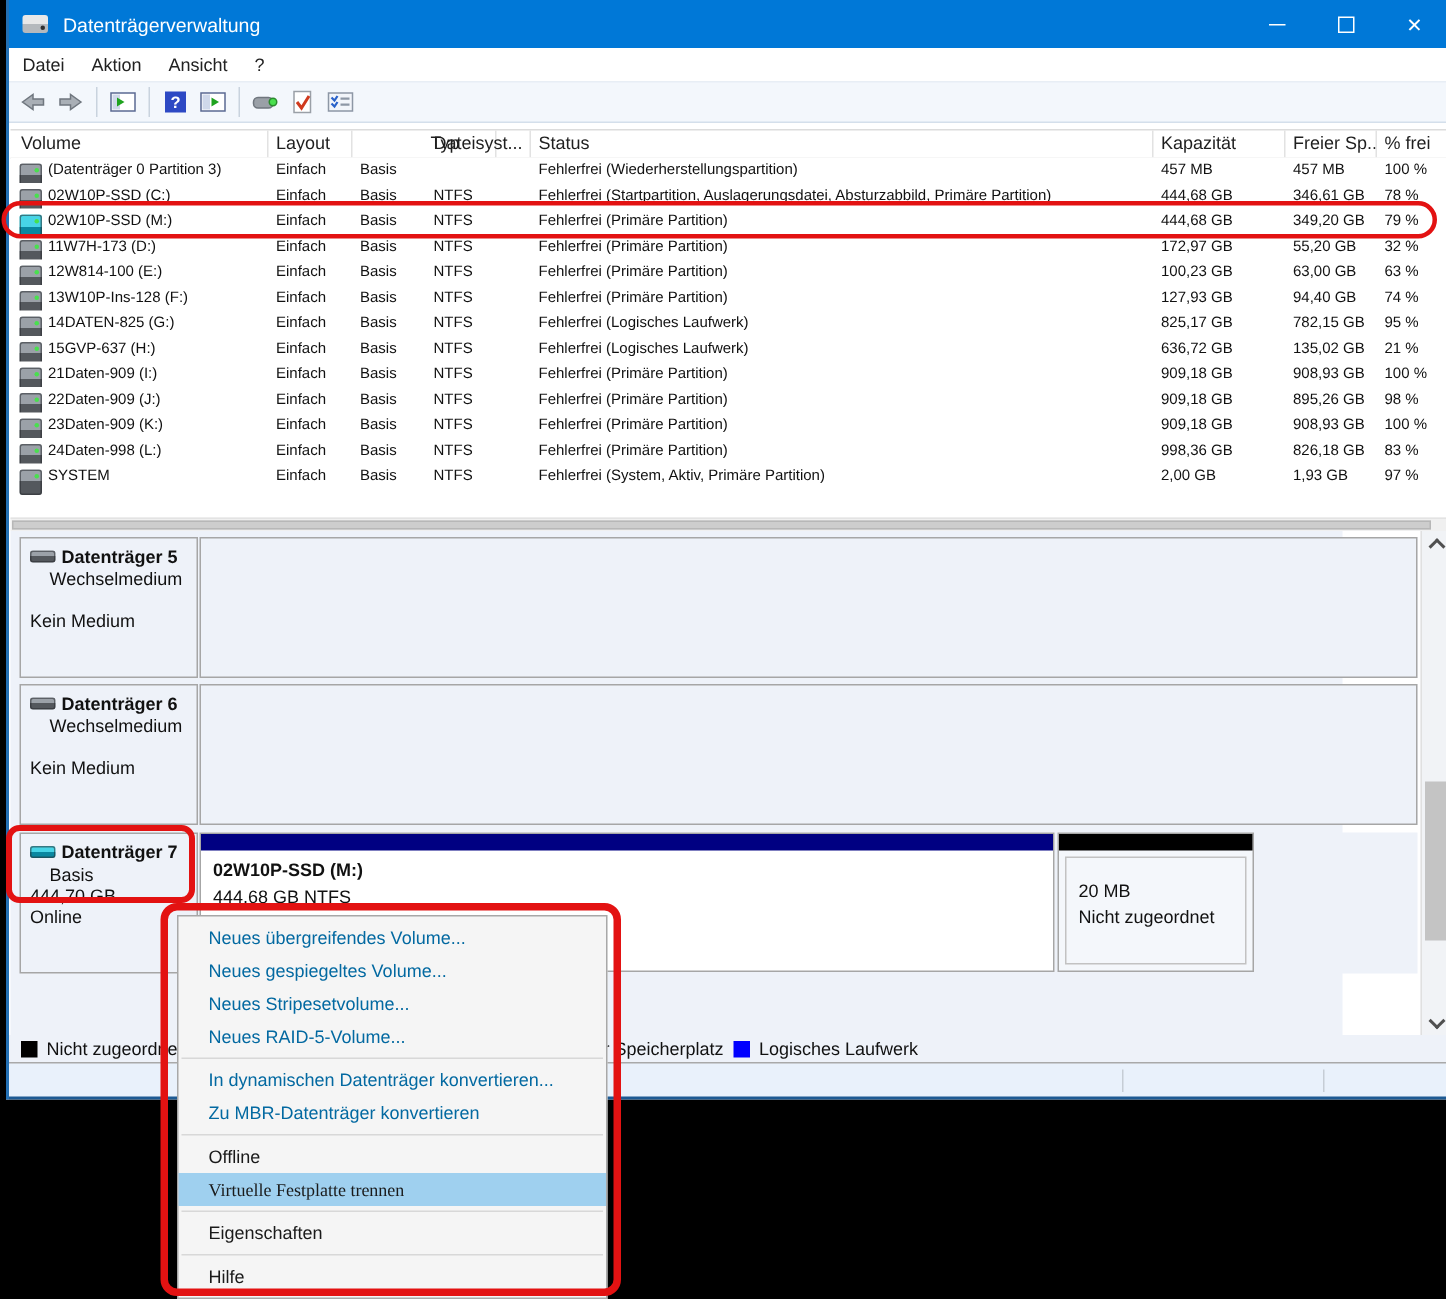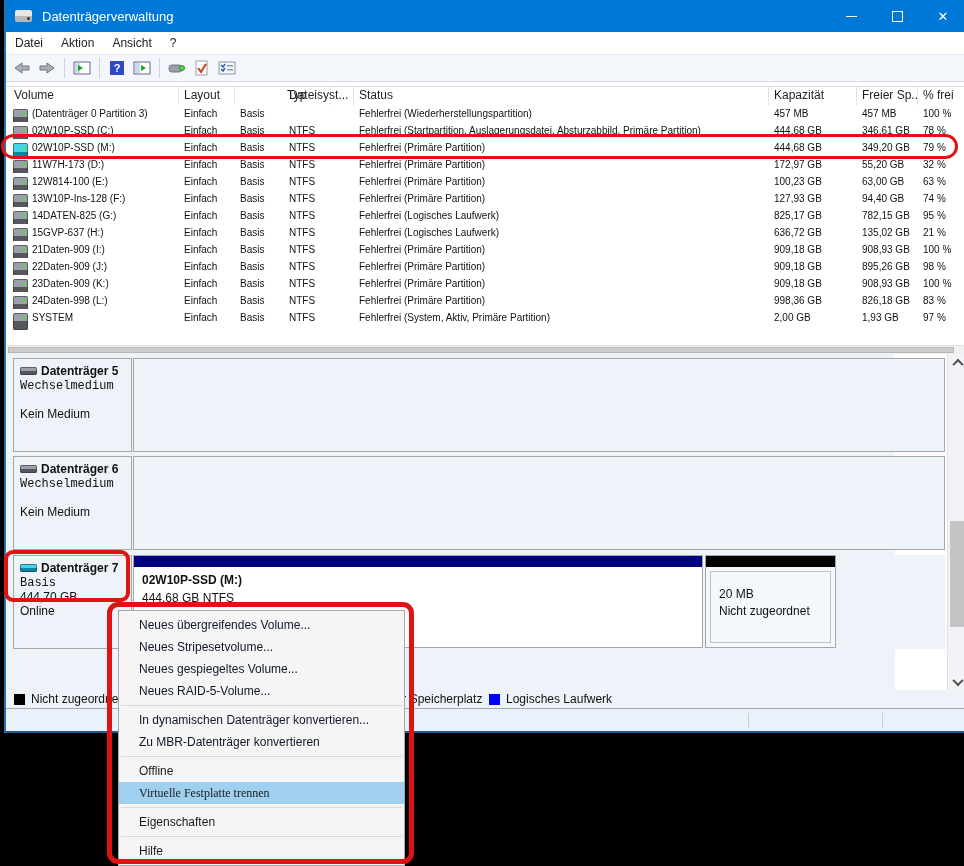--- a/index.html
+++ b/index.html
@@ -47,21 +47,21 @@
   .hscroll{position:absolute;left:1px;top:345px;width:960px;height:8px;background:#f0f0f0;border-top:1px solid #e3e3e3;}
   .hthumb{position:absolute;left:1px;top:1px;width:946px;height:6px;background:#cdcdcd;border:1px solid #b7b7b7;box-sizing:border-box;}
   
   .bpane{position:absolute;left:1px;top:354px;width:888px;height:336px;background:#eef2f9;}
   .diskrow{position:absolute;left:6px;}
   .dhead{position:absolute;left:0;top:0;width:119px;height:94px;border:1px solid #a6a6a6;box-sizing:border-box;background:#eef2f9;font-size:12px;color:#111;}
   .dhead .nline{margin:5px 0 0 6px;display:flex;align-items:center;gap:4px;font-weight:bold;white-space:nowrap;}
   .dico{width:17px;height:8px;border-radius:2px;box-shadow:inset 0 0 0 1px rgba(40,44,48,.55);flex:0 0 auto;}
   .dico.gray{background:linear-gradient(#9ba1a8 0 45%,#54585d 45% 100%);}
   .dico.teal{background:linear-gradient(#47d4e6 0 50%,#0a87a0 50% 100%);}
-  .dhead .l2{margin:1px 0 0 6px;font-family:Liberation Mono, monospace;} .dhead .l3{margin:0 0 0 6px;} .dhead .l4{margin:14px 0 0 6px;}
+  .dhead .l2{margin:1px 0 0 19px;} .dhead .l3{margin:0 0 0 6px;} .dhead .l4{margin:14px 0 0 6px;}
   .dbody{position:absolute;left:120px;top:0;width:812px;height:94px;border:1px solid #a6a6a6;box-sizing:border-box;background:#eef2f9;}
   
   .part{position:absolute;left:0;top:0;width:570px;height:93px;border:1px solid #a6a6a6;box-sizing:border-box;background:#fff;}
   .pstrip{position:absolute;left:0;top:0;right:0;height:11px;}
   .part .t1{position:absolute;left:8px;top:17px;font-size:12px;font-weight:bold;color:#111;white-space:nowrap;}
   .part .t2{position:absolute;left:8px;top:35px;font-size:12px;color:#111;white-space:nowrap;}
   .unalloc{position:absolute;left:572px;top:0;width:131px;height:93px;border:1px solid #a6a6a6;box-sizing:border-box;background:#f4f7fb;}
   .unalloc .inner{position:absolute;left:4px;top:15px;right:4px;bottom:4px;border:1px solid #c2c2c2;font-size:12px;color:#111;padding:14px 0 0 8px;box-sizing:border-box;line-height:17px;}
   
   .vscroll{position:absolute;left:940px;top:0;width:20px;height:336px;background:#f1f3f6;border-left:1px solid #e0e0e0;}
@@ -74,21 +74,21 @@
   .legend{position:absolute;left:0;top:690px;width:964px;height:18px;background:#eef2f9;}
   .litem{position:absolute;top:3px;height:12px;font-size:12px;color:#111;white-space:nowrap;display:flex;align-items:center;gap:6px;}
   .lsq{width:11px;height:11px;flex:0 0 auto;}
   
   .statusbar{position:absolute;left:0;top:708px;width:964px;height:23px;background:#e9f1fb;border-top:1px solid #a9a9a9;}
   .ssep{position:absolute;top:4px;width:1px;height:15px;background:#c6cdd5;}
   .winbottom{position:absolute;left:0;top:731px;width:964px;height:2px;background:#1d5a93;}
   
   #cmenu{position:absolute;left:118px;top:610px;width:287px;background:#f5f5f5;border:1px solid #a8a8a8;box-sizing:border-box;padding:3px 0;z-index:60;}
   .mi{height:22px;line-height:22px;padding-left:20px;font-size:12px;color:#1a1a1a;white-space:nowrap;overflow:hidden;}
-  .mi.disabled{color:#0f172a;}
+  .mi.disabled{color:#0369a1;}
   .mi.highlighted{background:#9fd0ef;font-family:Liberation Serif, serif;}
   .msep{height:0;border-top:1px solid #d8d8d8;margin:3px 2px;}
   
   .anno{position:absolute;border:3px solid #e31212;border-radius:13px;z-index:70;pointer-events:none;box-sizing:border-box;}
   #anno-row{left:1px;top:134px;width:957px;height:25px;}
   #anno-disk{left:4px;top:550px;width:126px;height:52px;border-width:4px;border-radius:9px;}
   #anno-menu{left:107px;top:602px;width:307px;height:262px;border-width:5px;border-radius:11px;}
   svg{display:block;}
 </style>
 </head>
@@ -427,22 +427,22 @@
 
   <div class="statusbar">
     <div class="ssep" style="left:742px;"></div>
     <div class="ssep" style="left:876px;"></div>
   </div>
   <div class="winbottom"></div>
 </div>
 
 <div id="cmenu">
     <div class="mi disabled">Neues übergreifendes Volume...</div>
+    <div class="mi disabled">Neues gespiegeltes Volume...</div>
     <div class="mi disabled">Neues Stripesetvolume...</div>
-    <div class="mi disabled">Neues gespiegeltes Volume...</div>
     <div class="mi disabled">Neues RAID-5-Volume...</div>
     <div class="msep"></div>
     <div class="mi disabled">In dynamischen Datenträger konvertieren...</div>
     <div class="mi disabled">Zu MBR-Datenträger konvertieren</div>
     <div class="msep"></div>
     <div class="mi enabled">Offline</div>
     <div class="mi highlighted">Virtuelle Festplatte trennen</div>
     <div class="msep"></div>
     <div class="mi enabled">Eigenschaften</div>
     <div class="msep"></div>

